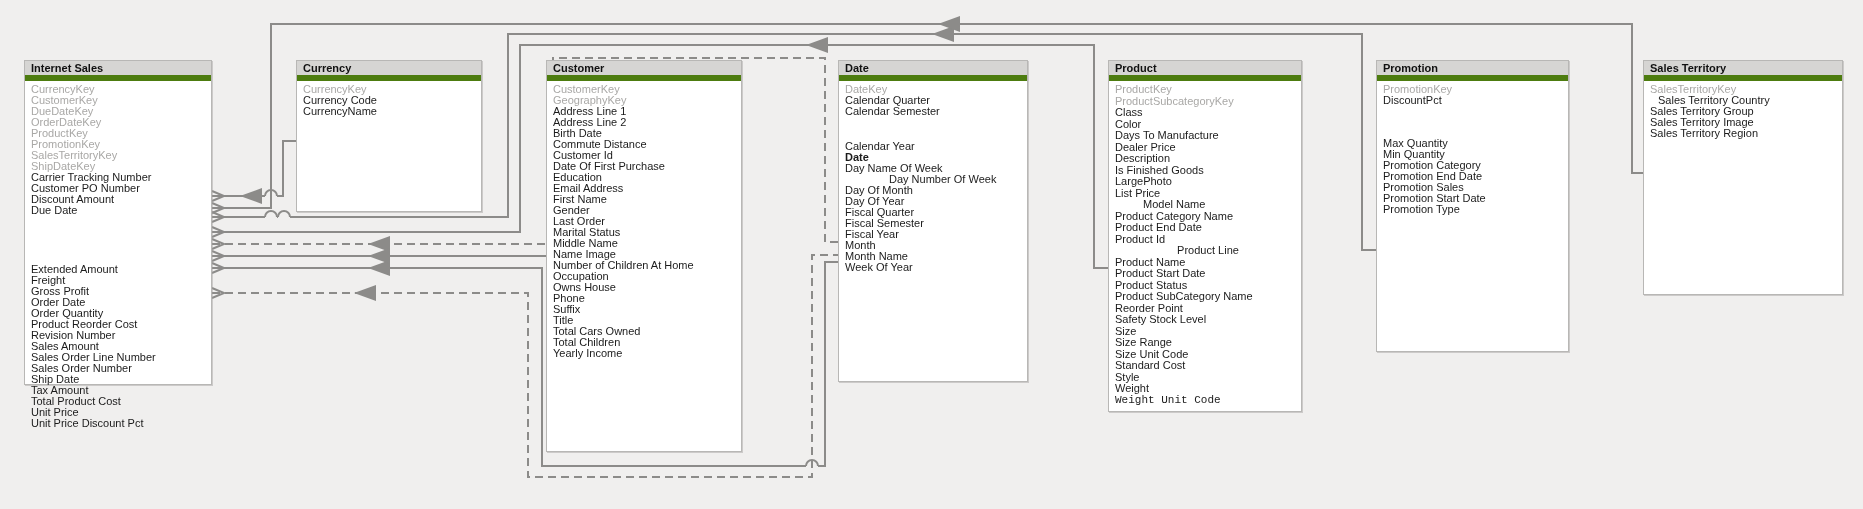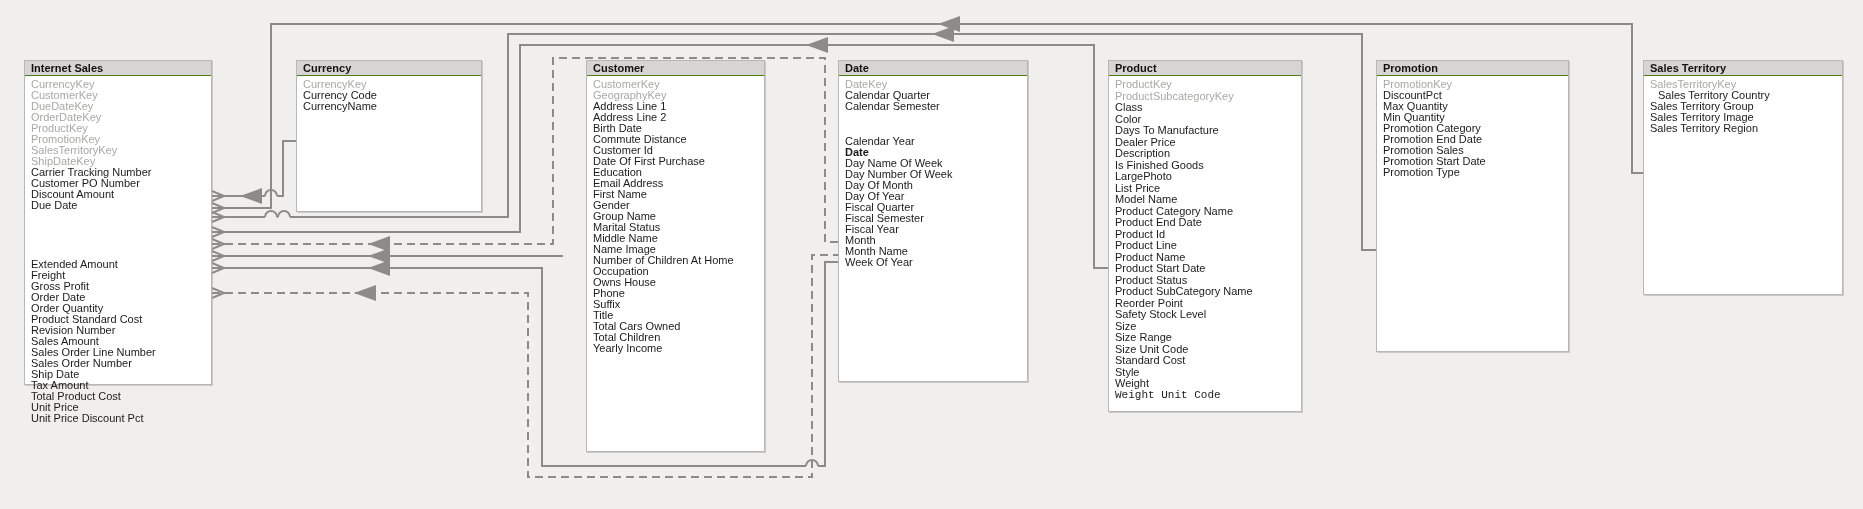--- a/index.html
+++ b/index.html
@@ -14,21 +14,21 @@
     background:#ffffff;
     border:1px solid #b8b7b5;
     box-shadow:1px 1px 0 rgba(160,158,155,.45);
     box-sizing:border-box;
   }
   .table-header{
     background:#d6d5d3;
     font-size:11px;font-weight:bold;color:#111;
     height:14px;line-height:14px;
     padding:0 0 0 6px;
-    border-bottom:1px solid #4d7c0f;
+    border-bottom:6px solid #4d7c0f;
     white-space:nowrap;overflow:hidden;
   }
   .table-fields{padding:3px 0 0 6px;}
   .field{
     font-size:11px;color:#1b1b1b;
     white-space:nowrap;overflow:hidden;
   }
   .field.key{color:#a9a8a6;}
   .field.bold{font-weight:bold;}
   svg#wires{position:absolute;left:0;top:0;pointer-events:none;}
@@ -100,56 +100,56 @@
         <div class="field key" style="height: 11px; line-height: 11px;">ShipDateKey</div>
         <div class="field" style="height: 11px; line-height: 11px;">Carrier Tracking Number</div>
         <div class="field" style="height: 11px; line-height: 11px;">Customer PO Number</div>
         <div class="field" style="height: 11px; line-height: 11px;">Discount Amount</div>
         <div class="field" style="height: 11px; line-height: 11px;">Due Date</div>
         <div class="field" style="height: 11px; line-height: 11px; margin-top: 48px;">Extended Amount</div>
         <div class="field" style="height: 11px; line-height: 11px;">Freight</div>
         <div class="field" style="height: 11px; line-height: 11px;">Gross Profit</div>
         <div class="field" style="height: 11px; line-height: 11px;">Order Date</div>
         <div class="field" style="height: 11px; line-height: 11px;">Order Quantity</div>
-        <div class="field" style="height: 11px; line-height: 11px;">Product Standard Cost</div>
+        <div class="field" style="height: 11px; line-height: 11px;">Product Reorder Cost</div>
         <div class="field" style="height: 11px; line-height: 11px;">Revision Number</div>
         <div class="field" style="height: 11px; line-height: 11px;">Sales Amount</div>
         <div class="field" style="height: 11px; line-height: 11px;">Sales Order Line Number</div>
         <div class="field" style="height: 11px; line-height: 11px;">Sales Order Number</div>
         <div class="field" style="height: 11px; line-height: 11px;">Ship Date</div>
         <div class="field" style="height: 11px; line-height: 11px;">Tax Amount</div>
         <div class="field" style="height: 11px; line-height: 11px;">Total Product Cost</div>
         <div class="field" style="height: 11px; line-height: 11px;">Unit Price</div>
         <div class="field" style="height: 11px; line-height: 11px;">Unit Price Discount Pct</div>
       </div>
     </div>
     <div class="table" style="left: 296px; top: 60px; width: 186px; height: 152px;">
       <div class="table-header" style="background: rgb(214, 213, 211);">Currency</div>
       <div class="table-fields">
         <div class="field key" style="height: 11px; line-height: 11px;">CurrencyKey</div>
         <div class="field" style="height: 11px; line-height: 11px;">Currency Code</div>
         <div class="field" style="height: 11px; line-height: 11px;">CurrencyName</div>
       </div>
     </div>
-    <div class="table" style="left: 586px; top: 60px; width: 179px; height: 392px;">
+    <div class="table" style="left: 546px; top: 60px; width: 196px; height: 392px;">
       <div class="table-header" style="background: rgb(214, 213, 211);">Customer</div>
       <div class="table-fields">
         <div class="field key" style="height: 11px; line-height: 11px;">CustomerKey</div>
         <div class="field key" style="height: 11px; line-height: 11px;">GeographyKey</div>
         <div class="field" style="height: 11px; line-height: 11px;">Address Line 1</div>
         <div class="field" style="height: 11px; line-height: 11px;">Address Line 2</div>
         <div class="field" style="height: 11px; line-height: 11px;">Birth Date</div>
         <div class="field" style="height: 11px; line-height: 11px;">Commute Distance</div>
         <div class="field" style="height: 11px; line-height: 11px;">Customer Id</div>
         <div class="field" style="height: 11px; line-height: 11px;">Date Of First Purchase</div>
         <div class="field" style="height: 11px; line-height: 11px;">Education</div>
         <div class="field" style="height: 11px; line-height: 11px;">Email Address</div>
         <div class="field" style="height: 11px; line-height: 11px;">First Name</div>
         <div class="field" style="height: 11px; line-height: 11px;">Gender</div>
-        <div class="field" style="height: 11px; line-height: 11px;">Group Name</div>
+        <div class="field" style="height: 11px; line-height: 11px;">Last Order</div>
         <div class="field" style="height: 11px; line-height: 11px;">Marital Status</div>
         <div class="field" style="height: 11px; line-height: 11px;">Middle Name</div>
         <div class="field" style="height: 11px; line-height: 11px;">Name Image</div>
         <div class="field" style="height: 11px; line-height: 11px;">Number of Children At Home</div>
         <div class="field" style="height: 11px; line-height: 11px;">Occupation</div>
         <div class="field" style="height: 11px; line-height: 11px;">Owns House</div>
         <div class="field" style="height: 11px; line-height: 11px;">Phone</div>
         <div class="field" style="height: 11px; line-height: 11px;">Suffix</div>
         <div class="field" style="height: 11px; line-height: 11px;">Title</div>
         <div class="field" style="height: 11px; line-height: 11px;">Total Cars Owned</div>
@@ -159,21 +159,21 @@
     </div>
     <div class="table" style="left: 838px; top: 60px; width: 190px; height: 322px;">
       <div class="table-header" style="background: rgb(214, 213, 211);">Date</div>
       <div class="table-fields">
         <div class="field key" style="height: 11px; line-height: 11px;">DateKey</div>
         <div class="field" style="height: 11px; line-height: 11px;">Calendar Quarter</div>
         <div class="field" style="height: 11px; line-height: 11px;">Calendar Semester</div>
         <div class="field" style="height: 11px; line-height: 11px; margin-top: 24px;">Calendar Year</div>
         <div class="field bold" style="height: 11px; line-height: 11px;">Date</div>
         <div class="field" style="height: 11px; line-height: 11px;">Day Name Of Week</div>
-        <div class="field" style="height: 11px; line-height: 11px;">Day Number Of Week</div>
+        <div class="field" style="height: 11px; line-height: 11px; margin-left: 44px;">Day Number Of Week</div>
         <div class="field" style="height: 11px; line-height: 11px;">Day Of Month</div>
         <div class="field" style="height: 11px; line-height: 11px;">Day Of Year</div>
         <div class="field" style="height: 11px; line-height: 11px;">Fiscal Quarter</div>
         <div class="field" style="height: 11px; line-height: 11px;">Fiscal Semester</div>
         <div class="field" style="height: 11px; line-height: 11px;">Fiscal Year</div>
         <div class="field" style="height: 11px; line-height: 11px;">Month</div>
         <div class="field" style="height: 11px; line-height: 11px;">Month Name</div>
         <div class="field" style="height: 11px; line-height: 11px;">Week Of Year</div>
       </div>
     </div>
@@ -183,46 +183,46 @@
         <div class="field key" style="height: 11.5px; line-height: 11.5px;">ProductKey</div>
         <div class="field key" style="height: 11.5px; line-height: 11.5px;">ProductSubcategoryKey</div>
         <div class="field" style="height: 11.5px; line-height: 11.5px;">Class</div>
         <div class="field" style="height: 11.5px; line-height: 11.5px;">Color</div>
         <div class="field" style="height: 11.5px; line-height: 11.5px;">Days To Manufacture</div>
         <div class="field" style="height: 11.5px; line-height: 11.5px;">Dealer Price</div>
         <div class="field" style="height: 11.5px; line-height: 11.5px;">Description</div>
         <div class="field" style="height: 11.5px; line-height: 11.5px;">Is Finished Goods</div>
         <div class="field" style="height: 11.5px; line-height: 11.5px;">LargePhoto</div>
         <div class="field" style="height: 11.5px; line-height: 11.5px;">List Price</div>
-        <div class="field" style="height: 11.5px; line-height: 11.5px;">Model Name</div>
+        <div class="field" style="height: 11.5px; line-height: 11.5px; margin-left: 28px;">Model Name</div>
         <div class="field" style="height: 11.5px; line-height: 11.5px;">Product Category Name</div>
         <div class="field" style="height: 11.5px; line-height: 11.5px;">Product End Date</div>
         <div class="field" style="height: 11.5px; line-height: 11.5px;">Product Id</div>
-        <div class="field" style="height: 11.5px; line-height: 11.5px;">Product Line</div>
+        <div class="field" style="height: 11.5px; line-height: 11.5px; text-align: center;">Product Line</div>
         <div class="field" style="height: 11.5px; line-height: 11.5px;">Product Name</div>
         <div class="field" style="height: 11.5px; line-height: 11.5px;">Product Start Date</div>
         <div class="field" style="height: 11.5px; line-height: 11.5px;">Product Status</div>
         <div class="field" style="height: 11.5px; line-height: 11.5px;">Product SubCategory Name</div>
         <div class="field" style="height: 11.5px; line-height: 11.5px;">Reorder Point</div>
         <div class="field" style="height: 11.5px; line-height: 11.5px;">Safety Stock Level</div>
         <div class="field" style="height: 11.5px; line-height: 11.5px;">Size</div>
         <div class="field" style="height: 11.5px; line-height: 11.5px;">Size Range</div>
         <div class="field" style="height: 11.5px; line-height: 11.5px;">Size Unit Code</div>
         <div class="field" style="height: 11.5px; line-height: 11.5px;">Standard Cost</div>
         <div class="field" style="height: 11.5px; line-height: 11.5px;">Style</div>
         <div class="field" style="height: 11.5px; line-height: 11.5px;">Weight</div>
         <div class="field" style="height: 11.5px; line-height: 11.5px; font-family: Liberation Mono, monospace;">Weight Unit Code</div>
       </div>
     </div>
     <div class="table" style="left: 1376px; top: 60px; width: 193px; height: 292px;">
       <div class="table-header" style="background: rgb(214, 213, 211);">Promotion</div>
       <div class="table-fields">
         <div class="field key" style="height: 11px; line-height: 11px;">PromotionKey</div>
         <div class="field" style="height: 11px; line-height: 11px;">DiscountPct</div>
-        <div class="field" style="height: 11px; line-height: 11px;">Max Quantity</div>
+        <div class="field" style="height: 11px; line-height: 11px; margin-top: 32px;">Max Quantity</div>
         <div class="field" style="height: 11px; line-height: 11px;">Min Quantity</div>
         <div class="field" style="height: 11px; line-height: 11px;">Promotion Category</div>
         <div class="field" style="height: 11px; line-height: 11px;">Promotion End Date</div>
         <div class="field" style="height: 11px; line-height: 11px;">Promotion Sales</div>
         <div class="field" style="height: 11px; line-height: 11px;">Promotion Start Date</div>
         <div class="field" style="height: 11px; line-height: 11px;">Promotion Type</div>
       </div>
     </div>
     <div class="table" style="left: 1643px; top: 60px; width: 200px; height: 235px;">
       <div class="table-header" style="background: rgb(214, 213, 211);">Sales Territory</div>

